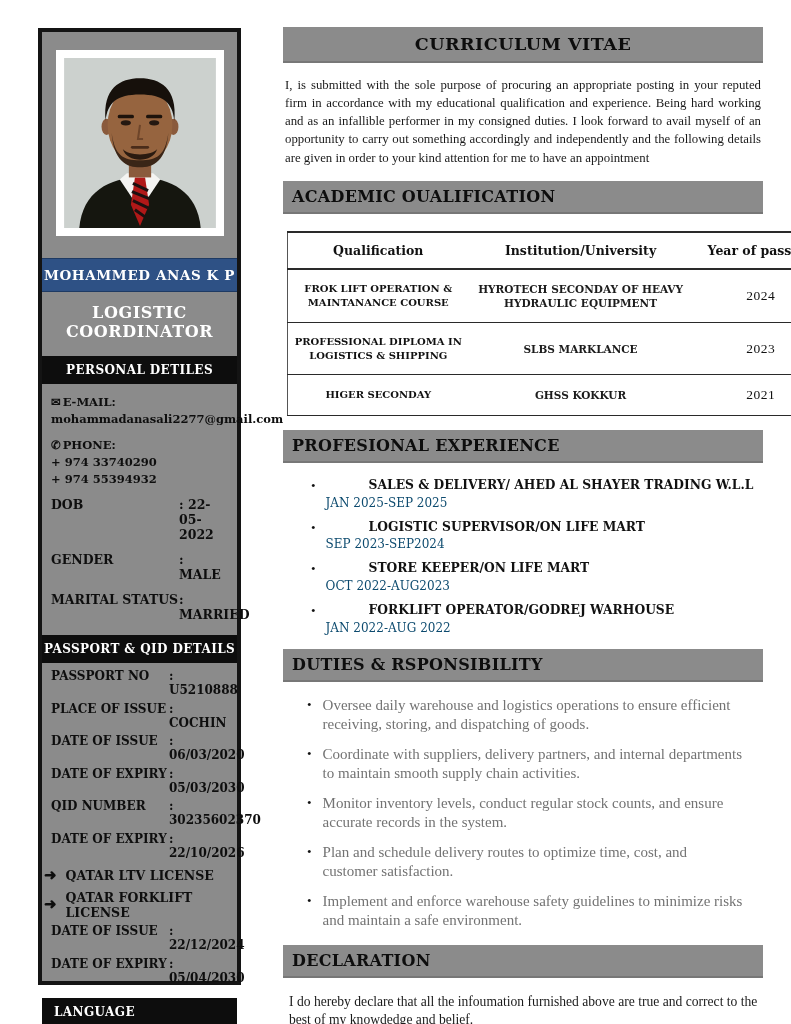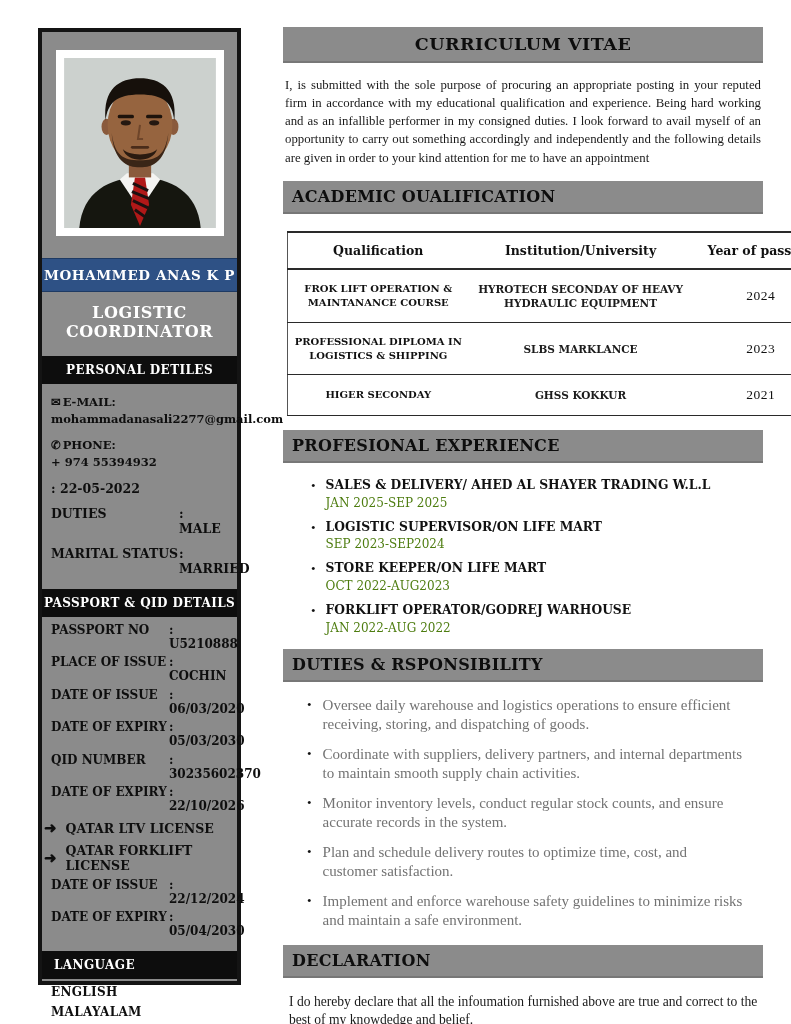--- a/index.html
+++ b/index.html
@@ -66,22 +66,22 @@
   table.academic tr td:first-child, table.academic tr th:first-child { border-left: 1px solid #555; }
   table.academic tr td:last-child, table.academic tr th:last-child { border-right: 1px solid #555; }
   .cell-qual { font-family: "DejaVu Serif", serif; font-weight: bold; font-size: 10px; line-height: 1.35; }
   .cell-inst { font-family: "DejaVu Serif", serif; font-weight: bold; font-size: 10.5px; line-height: 1.35; color: #1c1c1c; }
   .cell-year { font-size: 13.5px; letter-spacing: .5px; }
   .col-q { width: 152px; } .col-i { width: 188px; } .col-y { width: 115px; }
 
   ul.exp-list { list-style: none; margin: 14px 0 4px 28px; }
   ul.exp-list li { display: flex; gap: 10px; margin-bottom: 9px; }
   .bullet { font-size: 13px; line-height: 1.4; flex: none; }
-  .exp-title { font-family: "DejaVu Serif", serif; font-weight: bold; font-size: 12.3px; line-height: 1.35; }
-  .exp-period { font-family: "DejaVu Serif", serif; font-size: 12px; color: #4d7c0f; margin-top: 2px; }
+  .exp-title { font-family: "DejaVu Serif", serif; font-weight: bold; font-size: 12.3px; line-height: 1.35; margin-left: 43px; }
+  .exp-period { font-family: "DejaVu Serif", serif; font-size: 12px; color: #0c4a6e; margin-top: 2px; }
 
   ul.duty-list { list-style: none; margin: 14px 0 4px 24px; }
   ul.duty-list li { display: flex; gap: 11px; margin-bottom: 10px; }
   .duty-text { font-size: 15px; line-height: 1.3; color: #737373; width: 420px; }
 
   .decl-text { margin: 15px 4px 0 6px; font-size: 13.6px; line-height: 1.35; color: #1a1a1a; }
 </style>
 </head>
 <body>
 
@@ -130,27 +130,29 @@
     <div class="side-block">
       <div class="side-line">
         <span class="icon-glyph">✉</span><span>E-MAIL:</span>
       </div>
       <div class="side-line">mohammadanasali2277@gmail.com</div>
     </div>
     <div class="side-block">
       <div class="side-line">
         <span class="icon-glyph">✆</span><span>PHONE:</span>
       </div>
+      <div class="side-line">+ 974 33740290</div>
       <div class="side-line">+ 974 55394932</div>
     </div>
     <div class="kv-row big">
+      <span class="kv-label">DOB</span>
       <span class="kv-value">: 22-05-2022</span>
     </div>
     <div class="kv-row big">
-      <span class="kv-label">DUTIES</span>
+      <span class="kv-label">GENDER</span>
       <span class="kv-value">: MALE</span>
     </div>
     <div class="kv-row big">
       <span class="kv-label">MARITAL STATUS</span>
       <span class="kv-value">: MARRIED</span>
     </div>
 
     <div class="black-banner center">PASSPORT &amp; QID DETAILS</div>
     <div style="margin-top:6px">
       <div class="kv-row small">

